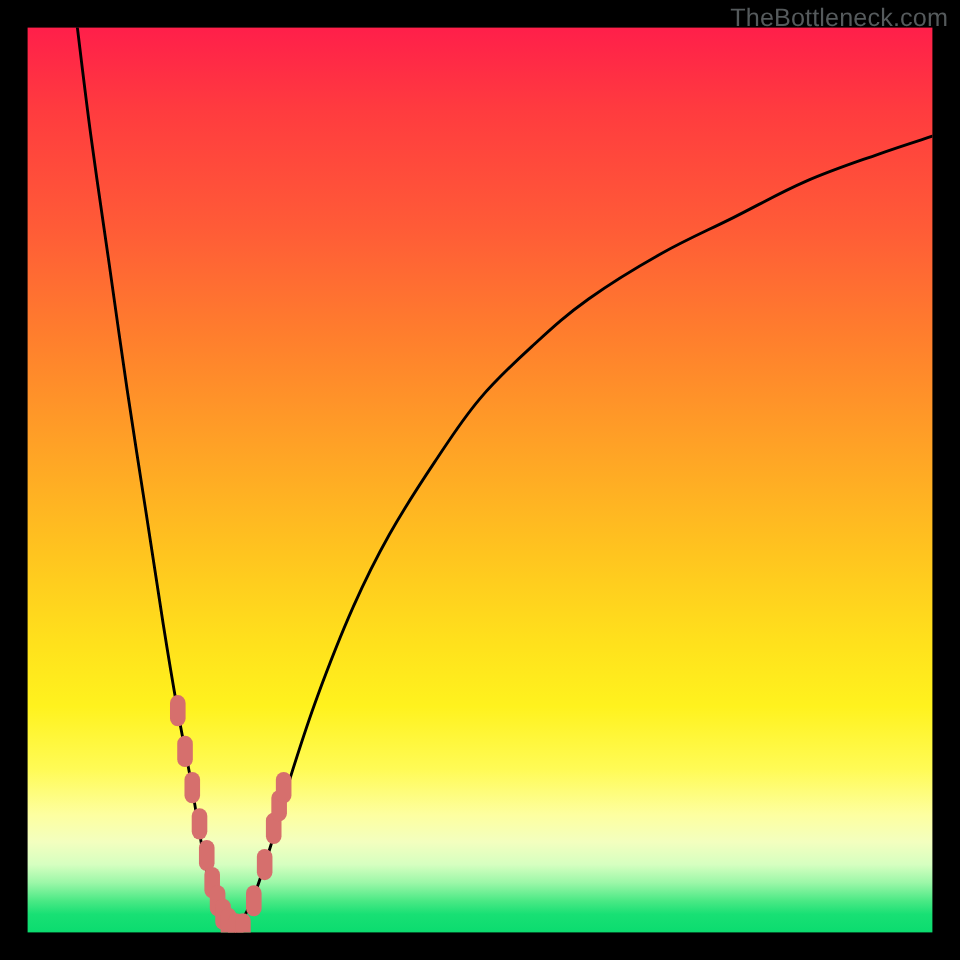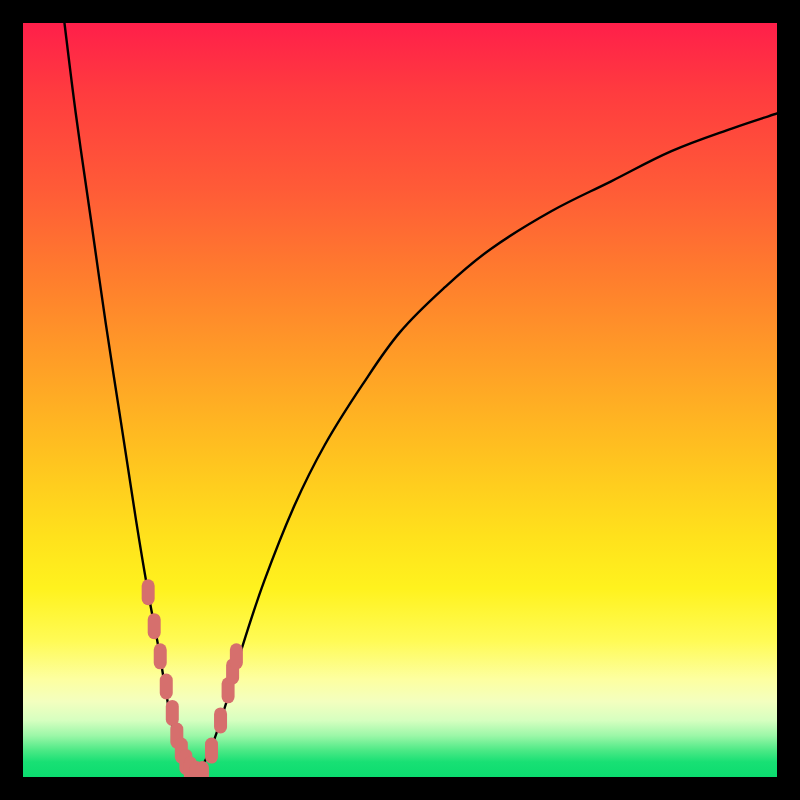--- a/index.html
+++ b/index.html
@@ -89,13 +89,14 @@
           <rect x="172.95200000000003" y="737.984" width="13" height="26" rx="6.5" ry="6.5" fill="#d66f6d"></rect>
           <rect x="182" y="714.61" width="13" height="26" rx="6.5" ry="6.5" fill="#d66f6d"></rect>
           <rect x="191.048" y="684.45" width="13" height="26" rx="6.5" ry="6.5" fill="#d66f6d"></rect>
           <rect x="198.58800000000002" y="654.29" width="13" height="26" rx="6.5" ry="6.5" fill="#d66f6d"></rect>
           <rect x="203.11200000000002" y="635.4399999999999" width="13" height="26" rx="6.5" ry="6.5" fill="#d66f6d"></rect>
           <rect x="206.88200000000003" y="620.36" width="13" height="26" rx="6.5" ry="6.5" fill="#d66f6d"></rect>
         </g>
     </svg>
   </div>
 
+  <div class="attribution">TheBottleneck.com</div>
 </div>
 
 </body></html>

